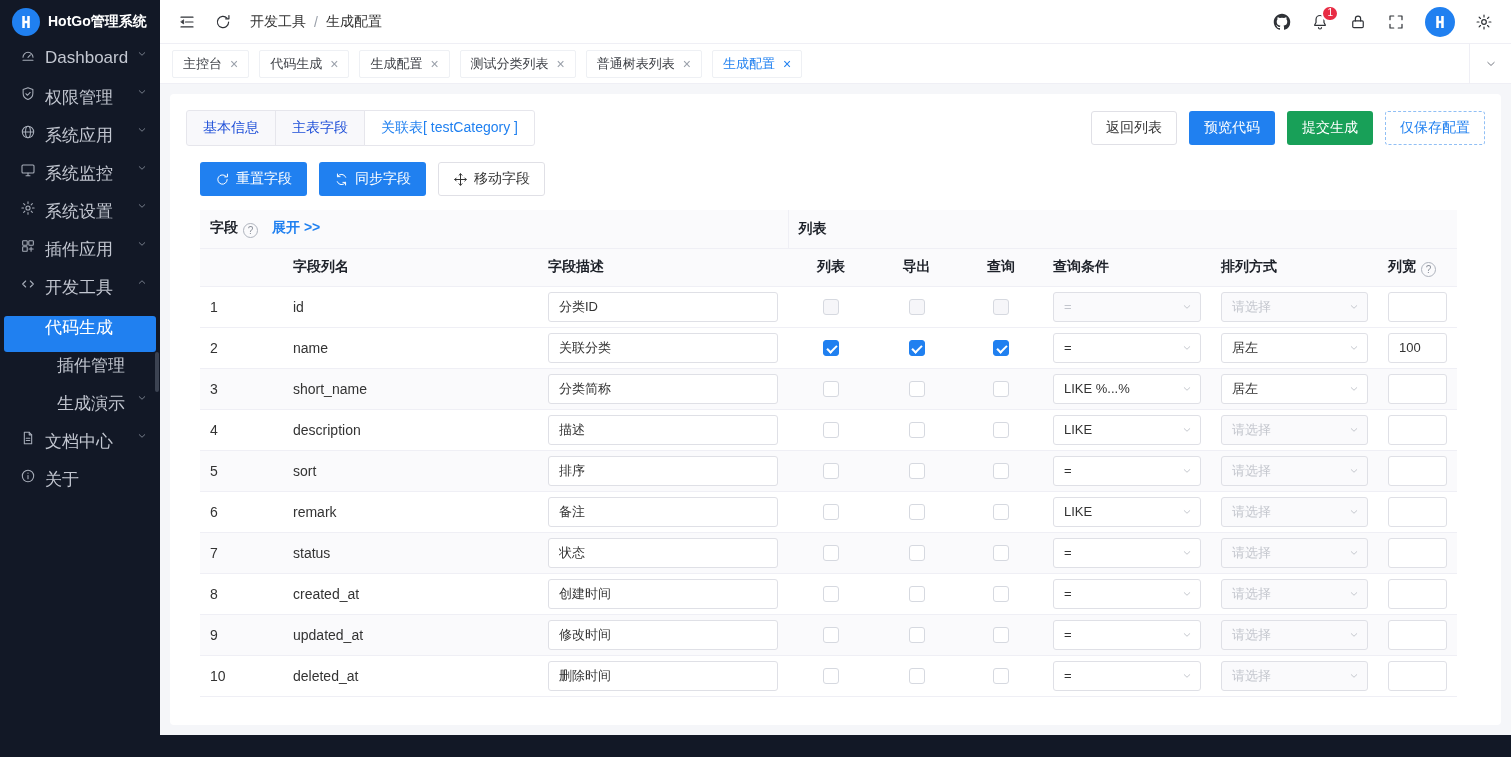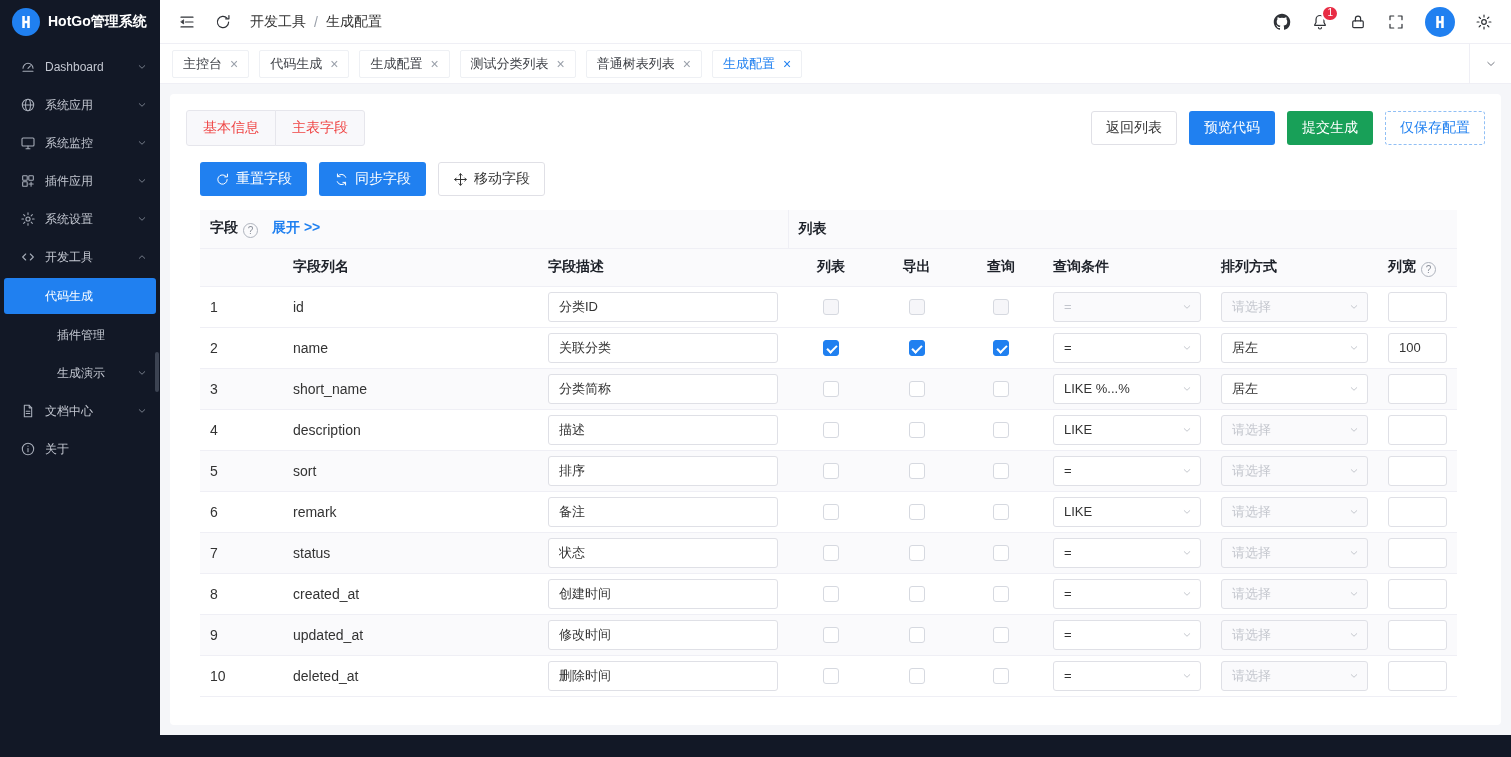--- a/index.html
+++ b/index.html
@@ -9,21 +9,21 @@
 [data-icon]{line-height:0;display:inline-block}
 [data-icon] svg{width:100%;height:100%;display:block}
 
 
 .sidebar{width:160px;background:#121826;color:#c3c7d1;display:flex;flex-direction:column;position:relative;flex-shrink:0}
 .logo{height:44px;display:flex;align-items:center;gap:8px;padding:0 12px;cursor:pointer}
 .logo-badge{width:28px;height:28px;border-radius:50%;background:#2080f0;display:flex;align-items:center;justify-content:center;padding:5px;flex-shrink:0}
 .logo-badge svg{width:100%;height:100%}
 .logo-text{color:#fff;font-weight:700;font-size:14px;white-space:nowrap}
 .menu{flex:1;padding-top:4px;overflow:hidden}
-.menu-item{height:38px;display:flex;align-items:center;padding:0 12px 0 20px;font-size:12px;color:#c3c7d1;cursor:pointer}
+.menu-item{height:38px;display:flex;padding:0 12px 0 20px;font-size:17px;color:#c3c7d1;cursor:pointer}
 .menu-item .mi-icon{width:16px;height:16px;margin-right:9px;color:#a7adb9;flex-shrink:0}
 .mi-label{flex:1;white-space:nowrap;overflow:hidden}
 .mi-chev{width:12px;height:12px;color:#8e95a2;flex-shrink:0}
 .mi-chev.up{transform:rotate(180deg)}
 .menu-item.child{padding-left:57px}
 .menu-item.active{background:#2080f0;color:#fff;margin:2px 4px;padding-left:41px;border-radius:3px;height:36px}
 .side-thumb{position:absolute;right:1px;top:352px;width:4px;height:40px;border-radius:2px;background:#3c4352;cursor:pointer}
 
 
 .main{flex:1;display:flex;flex-direction:column;min-width:0;background:#f5f6f9}
@@ -46,21 +46,21 @@
 .tab-close{color:#9aa0aa;font-size:14px;cursor:pointer}
 .tab.active .tab-close{color:#2080f0}
 .tab-more{width:42px;align-self:stretch;display:flex;align-items:center;justify-content:center;border-left:1px solid #efeff5;color:#6a6f78;cursor:pointer}
 .tab-more .tm-ic{width:14px;height:14px}
 
 
 .content{flex:1;padding:10px;min-height:0}
 .card{background:#fff;border-radius:4px;height:100%;padding:16px 16px 0;overflow:hidden}
 .card-head{display:flex;align-items:center;justify-content:space-between}
 .vtabs{display:flex}
-.vtab{height:36px;display:flex;align-items:center;padding:0 16px;border:1px solid #e6e6ec;background:#f8f8fb;color:#ef4444;font-size:14px;margin-left:-1px;cursor:pointer;white-space:nowrap}
+.vtab{height:36px;display:flex;align-items:center;padding:0 16px;border:1px solid #e6e6ec;background:#f8f8fb;color:#1d4ed8;font-size:14px;margin-left:-1px;cursor:pointer;white-space:nowrap}
 .vtab:first-child{border-top-left-radius:3px;border-bottom-left-radius:3px;margin-left:0}
 .vtab:last-child{border-top-right-radius:3px;border-bottom-right-radius:3px}
 .vtab.active{background:#fff;color:#2080f0}
 .head-actions{display:flex;gap:12px}
 .btn{height:34px;padding:0 14px;border-radius:3px;font-size:14px;border:1px solid transparent;display:inline-flex;align-items:center;gap:6px;cursor:pointer;font-family:inherit;background:#fff;white-space:nowrap}
 .btn.default{border-color:#e0e0e6;color:#333}
 .btn.primary{background:#2080f0;color:#fff}
 .btn.success{background:#18a058;color:#fff}
 .btn.dashed{border:1px dashed #90bff5;color:#2080f0}
 .b-icon{width:15px;height:15px}
@@ -115,20 +115,34 @@
             </svg>
           </span>
           <span class="mi-label">Dashboard</span>
           <span class="mi-chev" data-icon="chevron-icon">
             <svg viewBox="0 0 24 24" fill="none" stroke="currentColor" stroke-width="1.6" stroke-linecap="round" stroke-linejoin="round">
               <path d="M6.5 9.3l5.5 5.2 5.5-5.2"></path>
             </svg>
           </span>
         </div>
         <div class="menu-item">
+          <span class="mi-icon" data-icon="shield-icon">
+            <svg viewBox="0 0 24 24" fill="none" stroke="currentColor" stroke-width="1.6" stroke-linecap="round" stroke-linejoin="round">
+              <path d="M12 2.8l7.3 2.6v5.5c0 4.3-2.9 7.9-7.3 9.3-4.4-1.4-7.3-5-7.3-9.3V5.4z"></path>
+              <path d="M8.8 11.6l2.3 2.3 4.2-4.2"></path>
+            </svg>
+          </span>
+          <span class="mi-label">权限管理</span>
+          <span class="mi-chev" data-icon="chevron-icon">
+            <svg viewBox="0 0 24 24" fill="none" stroke="currentColor" stroke-width="1.6" stroke-linecap="round" stroke-linejoin="round">
+              <path d="M6.5 9.3l5.5 5.2 5.5-5.2"></path>
+            </svg>
+          </span>
+        </div>
+        <div class="menu-item">
           <span class="mi-icon" data-icon="globe-icon">
             <svg viewBox="0 0 24 24" fill="none" stroke="currentColor" stroke-width="1.6" stroke-linecap="round" stroke-linejoin="round">
               <circle cx="12" cy="12" r="8.5"></circle>
               <ellipse cx="12" cy="12" rx="3.7" ry="8.5"></ellipse>
               <path d="M3.6 12h16.8"></path>
             </svg>
           </span>
           <span class="mi-label">系统应用</span>
           <span class="mi-chev" data-icon="chevron-icon">
             <svg viewBox="0 0 24 24" fill="none" stroke="currentColor" stroke-width="1.6" stroke-linecap="round" stroke-linejoin="round">
@@ -137,50 +151,50 @@
           </span>
         </div>
         <div class="menu-item">
           <span class="mi-icon" data-icon="monitor-icon">
             <svg viewBox="0 0 24 24" fill="none" stroke="currentColor" stroke-width="1.6" stroke-linecap="round" stroke-linejoin="round">
               <rect x="3" y="4.5" width="18" height="12" rx="1.5"></rect>
               <path d="M9 20.5h6M12 16.5v4"></path>
             </svg>
           </span>
           <span class="mi-label">系统监控</span>
+          <span class="mi-chev" data-icon="chevron-icon">
+            <svg viewBox="0 0 24 24" fill="none" stroke="currentColor" stroke-width="1.6" stroke-linecap="round" stroke-linejoin="round">
+              <path d="M6.5 9.3l5.5 5.2 5.5-5.2"></path>
+            </svg>
+          </span>
+        </div>
+        <div class="menu-item">
+          <span class="mi-icon" data-icon="gear-icon">
+            <svg viewBox="0 0 24 24" fill="none" stroke="currentColor" stroke-width="1.6" stroke-linecap="round" stroke-linejoin="round">
+              <circle cx="12" cy="12" r="3.1"></circle>
+              <path d="M12 2.8v2.5M12 18.7v2.5M2.8 12h2.5M18.7 12h2.5M5.5 5.5l1.8 1.8M16.7 16.7l1.8 1.8M18.5 5.5l-1.8 1.8M7.3 16.7l-1.8 1.8"></path>
+            </svg>
+          </span>
+          <span class="mi-label">系统设置</span>
           <span class="mi-chev" data-icon="chevron-icon">
             <svg viewBox="0 0 24 24" fill="none" stroke="currentColor" stroke-width="1.6" stroke-linecap="round" stroke-linejoin="round">
               <path d="M6.5 9.3l5.5 5.2 5.5-5.2"></path>
             </svg>
           </span>
         </div>
         <div class="menu-item">
           <span class="mi-icon" data-icon="plugin-icon">
             <svg viewBox="0 0 24 24" fill="none" stroke="currentColor" stroke-width="1.6" stroke-linecap="round" stroke-linejoin="round">
               <rect x="4" y="4" width="6.8" height="6.8" rx="1"></rect>
               <rect x="13.2" y="4" width="6.8" height="6.8" rx="1"></rect>
               <rect x="4" y="13.2" width="6.8" height="6.8" rx="1"></rect>
               <path d="M16.6 13.4v6.4M13.4 16.6h6.4"></path>
             </svg>
           </span>
           <span class="mi-label">插件应用</span>
-          <span class="mi-chev" data-icon="chevron-icon">
-            <svg viewBox="0 0 24 24" fill="none" stroke="currentColor" stroke-width="1.6" stroke-linecap="round" stroke-linejoin="round">
-              <path d="M6.5 9.3l5.5 5.2 5.5-5.2"></path>
-            </svg>
-          </span>
-        </div>
-        <div class="menu-item">
-          <span class="mi-icon" data-icon="gear-icon">
-            <svg viewBox="0 0 24 24" fill="none" stroke="currentColor" stroke-width="1.6" stroke-linecap="round" stroke-linejoin="round">
-              <circle cx="12" cy="12" r="3.1"></circle>
-              <path d="M12 2.8v2.5M12 18.7v2.5M2.8 12h2.5M18.7 12h2.5M5.5 5.5l1.8 1.8M16.7 16.7l1.8 1.8M18.5 5.5l-1.8 1.8M7.3 16.7l-1.8 1.8"></path>
-            </svg>
-          </span>
-          <span class="mi-label">系统设置</span>
           <span class="mi-chev" data-icon="chevron-icon">
             <svg viewBox="0 0 24 24" fill="none" stroke="currentColor" stroke-width="1.6" stroke-linecap="round" stroke-linejoin="round">
               <path d="M6.5 9.3l5.5 5.2 5.5-5.2"></path>
             </svg>
           </span>
         </div>
         <div class="menu-item">
           <span class="mi-icon" data-icon="code-icon">
             <svg viewBox="0 0 24 24" fill="none" stroke="currentColor" stroke-width="1.6" stroke-linecap="round" stroke-linejoin="round">
               <path d="M8.5 7.5L4 12l4.5 4.5M15.5 7.5L20 12l-4.5 4.5"></path>
@@ -330,20 +344,21 @@
           </span>
         </div>
     </div>
 
     <div class="content">
       <div class="card">
         <div class="card-head">
           <div class="vtabs" id="vtabs">
               <div class="vtab">基本信息</div>
               <div class="vtab">主表字段</div>
+              <div class="vtab active">关联表[ testCategory ]</div>
             </div>
           <div class="head-actions">
             <button class="btn default">返回列表</button>
             <button class="btn primary">预览代码</button>
             <button class="btn success">提交生成</button>
             <button class="btn dashed">仅保存配置</button>
           </div>
         </div>
 
         <div class="inner">

